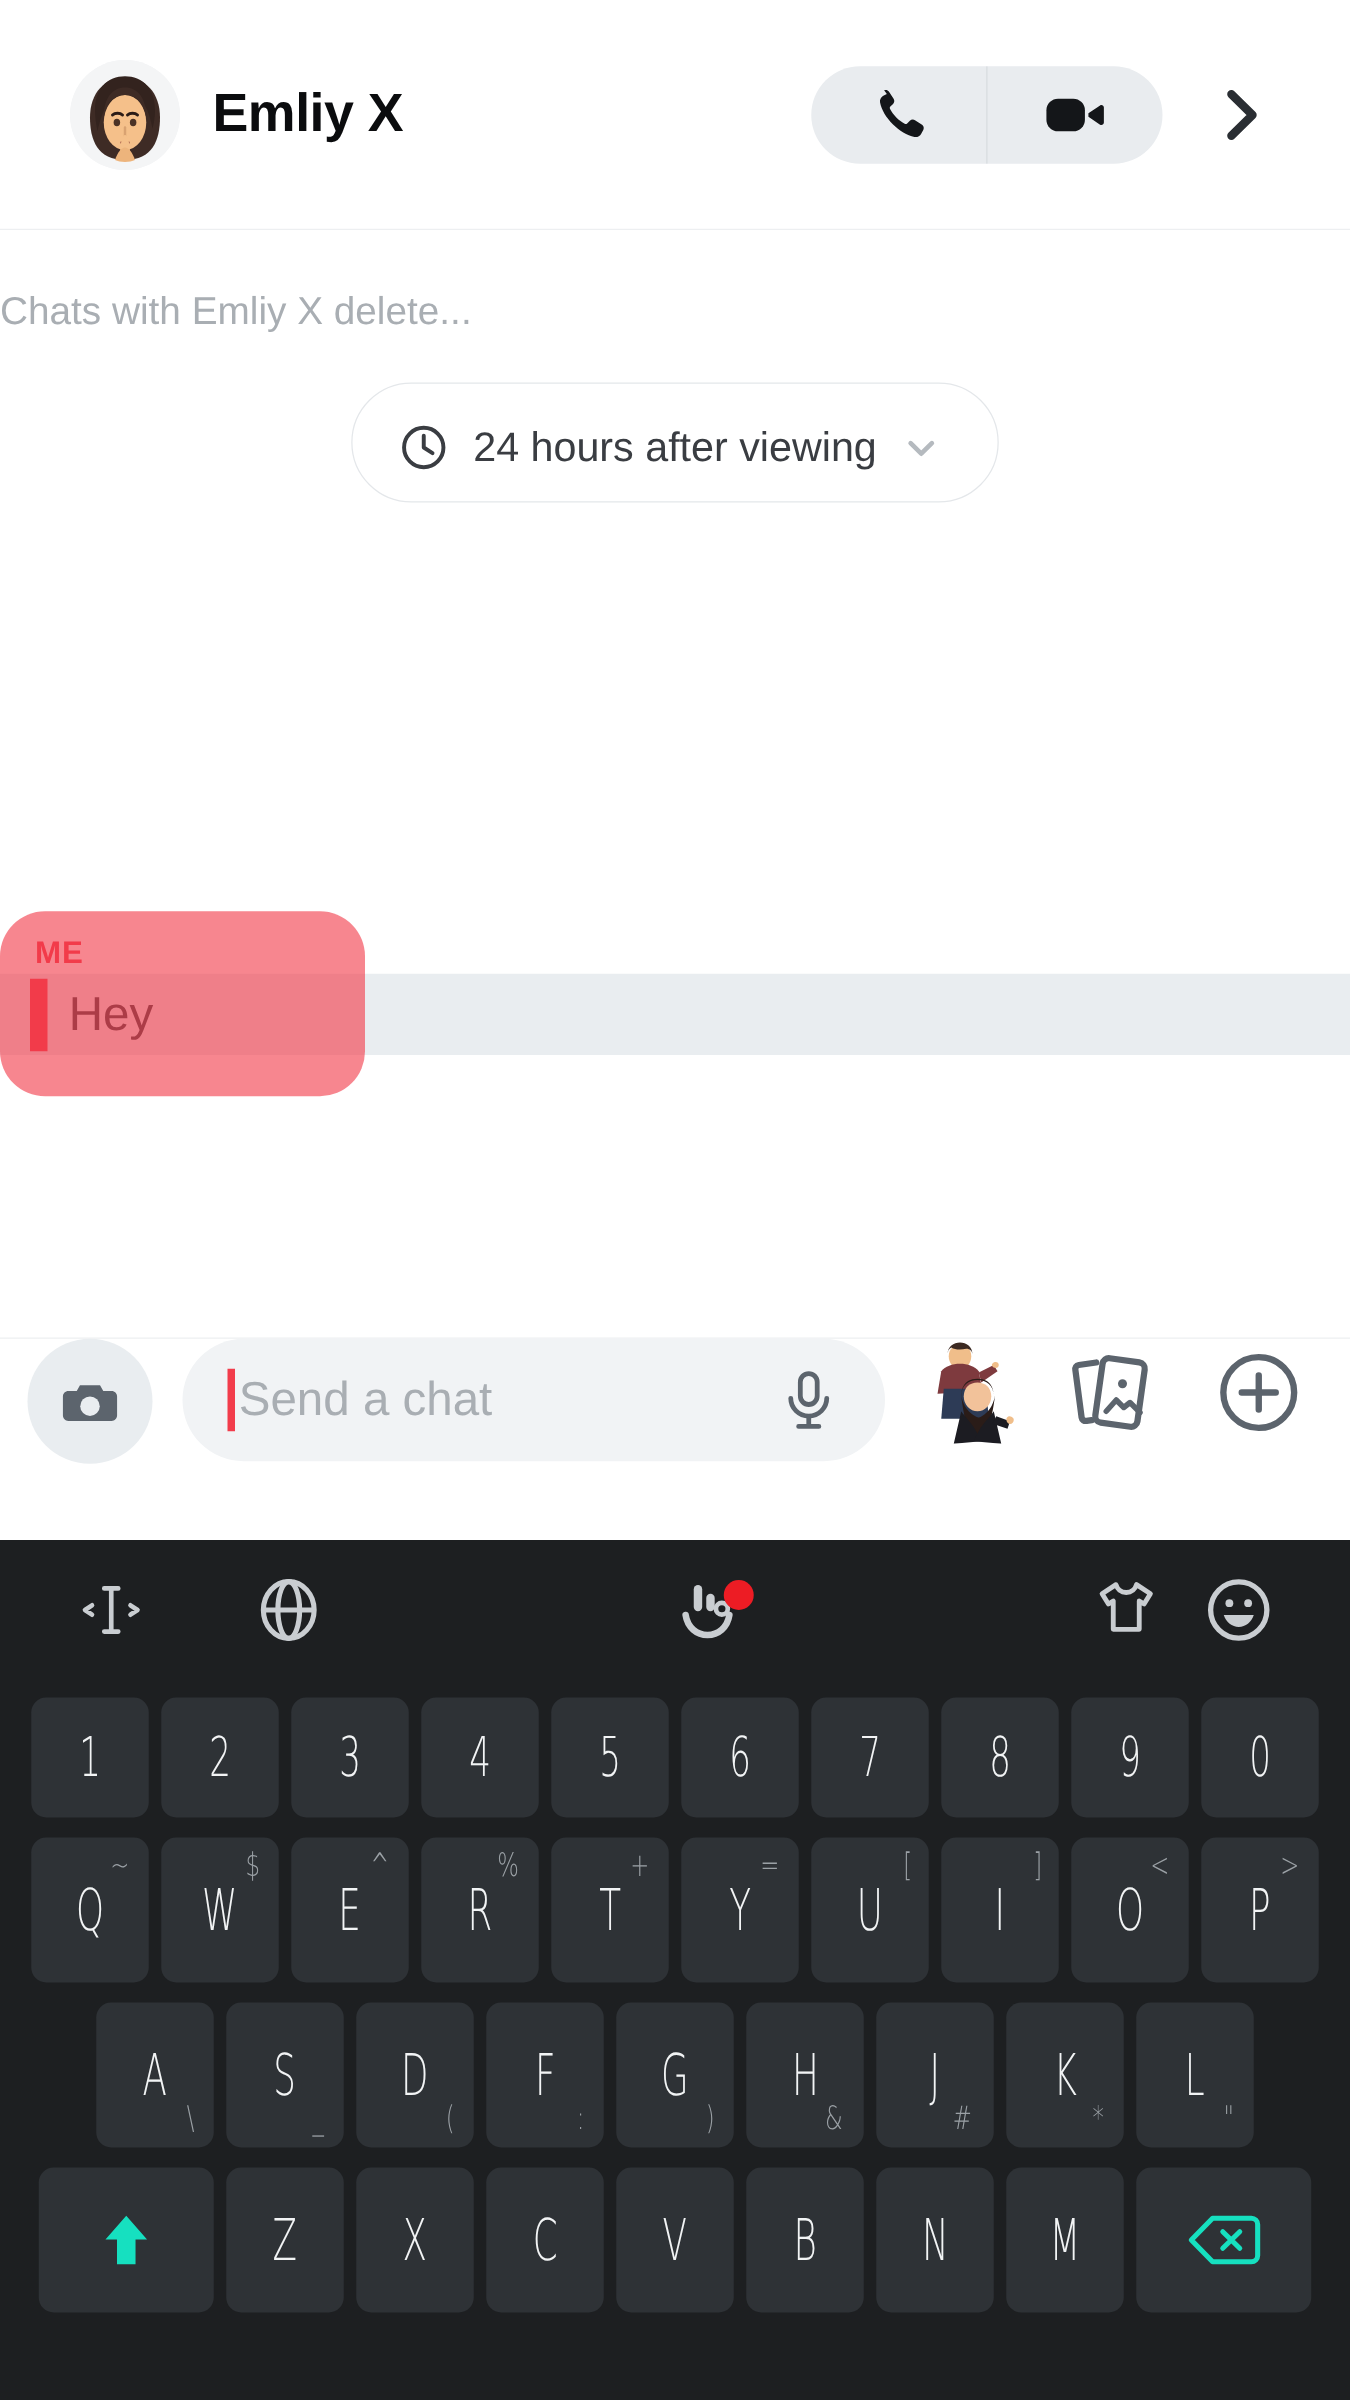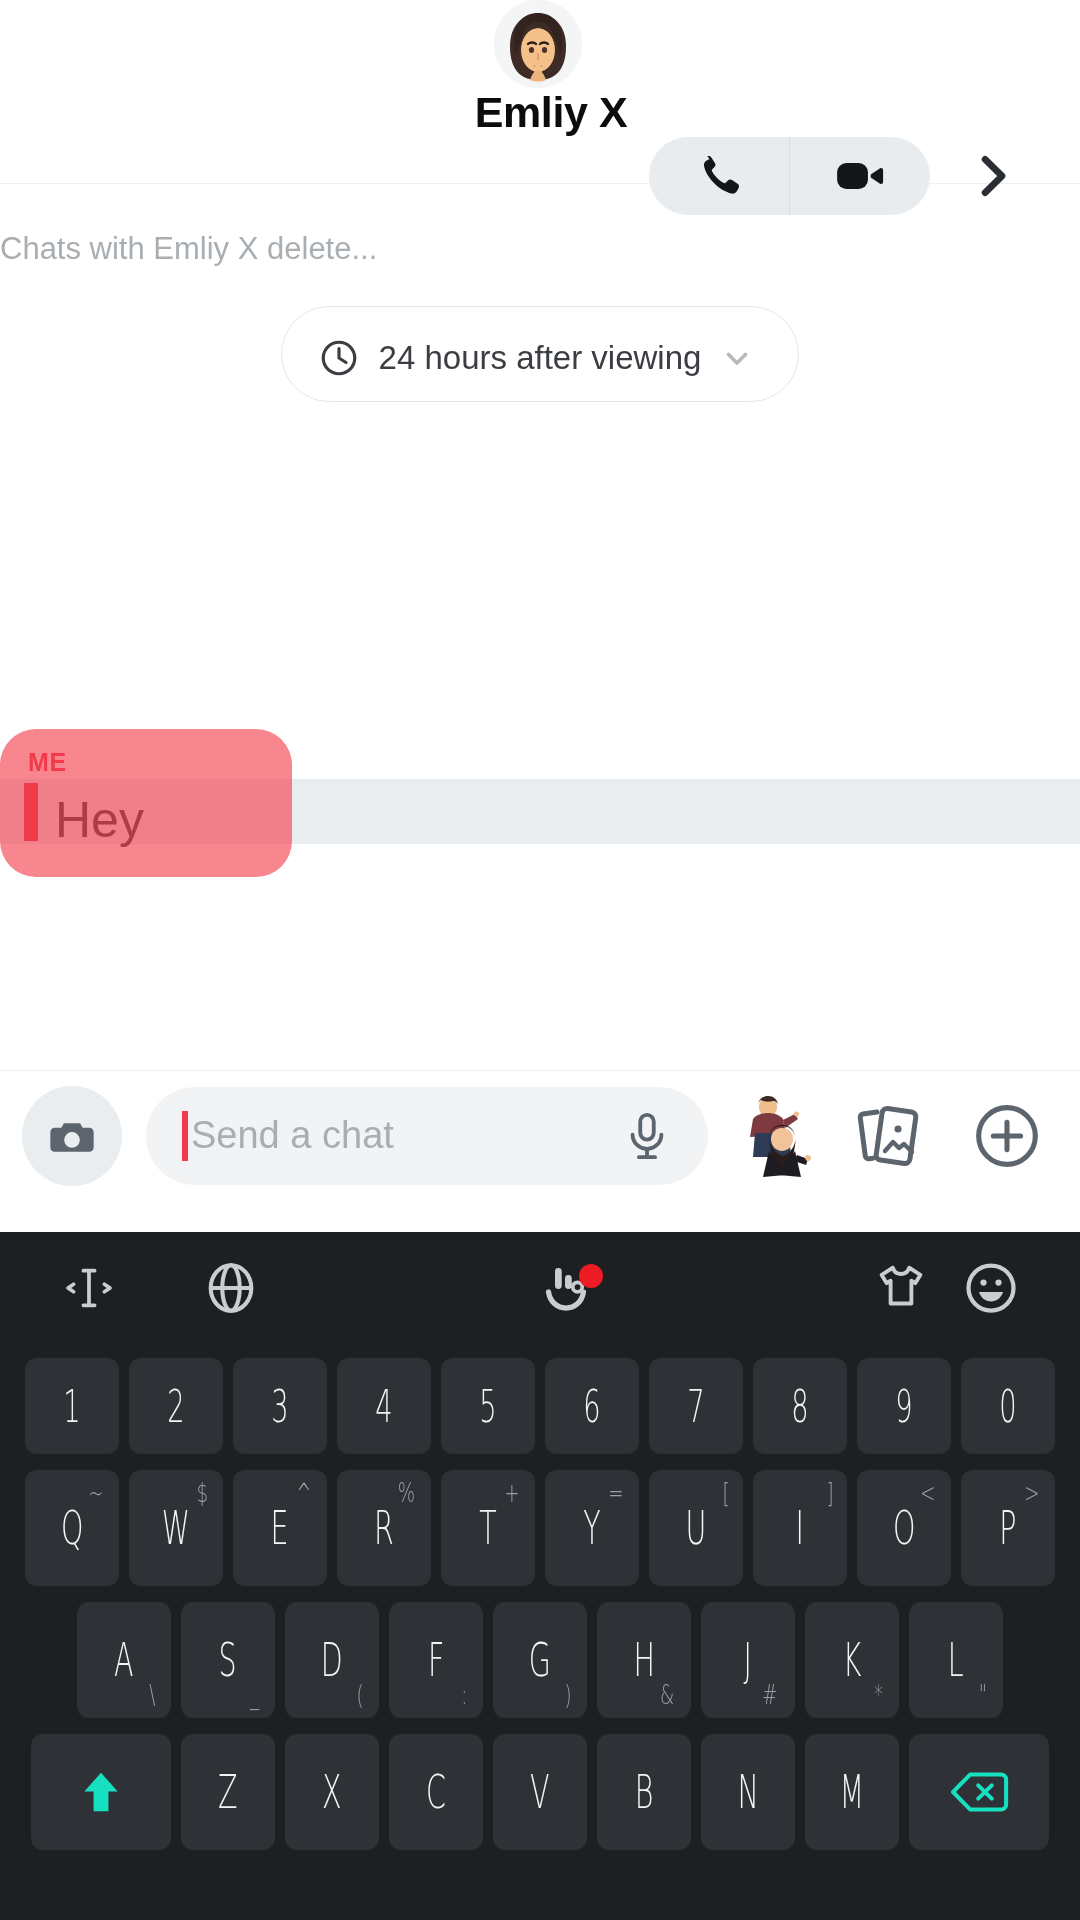--- a/index.html
+++ b/index.html
@@ -12,21 +12,20 @@
   .screen { position: relative; width: 1080px; height: 1920px; background:#fff; }
 
   
   .header {
     position: relative;
     height: 184px;
     display: flex; align-items: center;
     padding: 0 60px 0 56px;
     border-bottom: 1px solid #EDEFF1;
     background:#fff;
-    flex-direction:column;
   }
   .avatar {
     width: 88px; height: 88px; border-radius: 50%;
     background: #F2F3F5;
     position: relative; overflow: hidden; flex: 0 0 auto;
   }
   .avatar svg { display:block; width:100%; height:100%; }
   .title {
     font-size: 43px; font-weight: 700; color: #0B0C0E;
     letter-spacing: -0.4px; margin-left: 26px; white-space: nowrap;
@@ -69,35 +68,35 @@
     height: 65px; background: #E9EDF0;
     display: flex; align-items: center;
   }
   .msg-bar { width: 14px; height: 58px; background: #F23C4B; margin-left: 24px; flex:0 0 auto;}
   .msg-me {
     position: absolute; left: 28px; top: 517px;
     color: #F23C4B; font-size: 25px; font-weight: 700; letter-spacing: .7px;
   }
   .msg-text {
     position: absolute; left: 55px; top: 560px;
-    font-size: 50px; color: #3A3D42;
+    font-size: 38px; color: #3A3D42;
   }
   .selection-overlay {
     position: absolute; left: 0; top: 498px;
     width: 292px; height: 148px;
     background: rgba(242,60,75,0.62);
     border-radius: 36px;
   }
 
   
   .input-bar {
     position: absolute; left:0; right:0; top: 1070px;
     height: 130px; background: #fff;
     border-top: 1px solid #EDEFF1;
-    display: flex; align-items: center; padding: 0 30px 0 22px; gap: 0;
+    display: flex; padding: 0 30px 0 22px; gap: 0;
   }
   .camera-btn {
     width: 100px; height: 100px; border-radius: 50%;
     background: #E9EDF0; display:flex; align-items:center; justify-content:center;
     flex: 0 0 auto;
   }
   .chat-input {
     flex: 1 1 auto; height: 98px; margin-left: 24px; margin-right: 22px;
     background: #F1F3F5; border-radius: 56px;
     display: flex; align-items: center; padding: 0 34px 0 36px;

